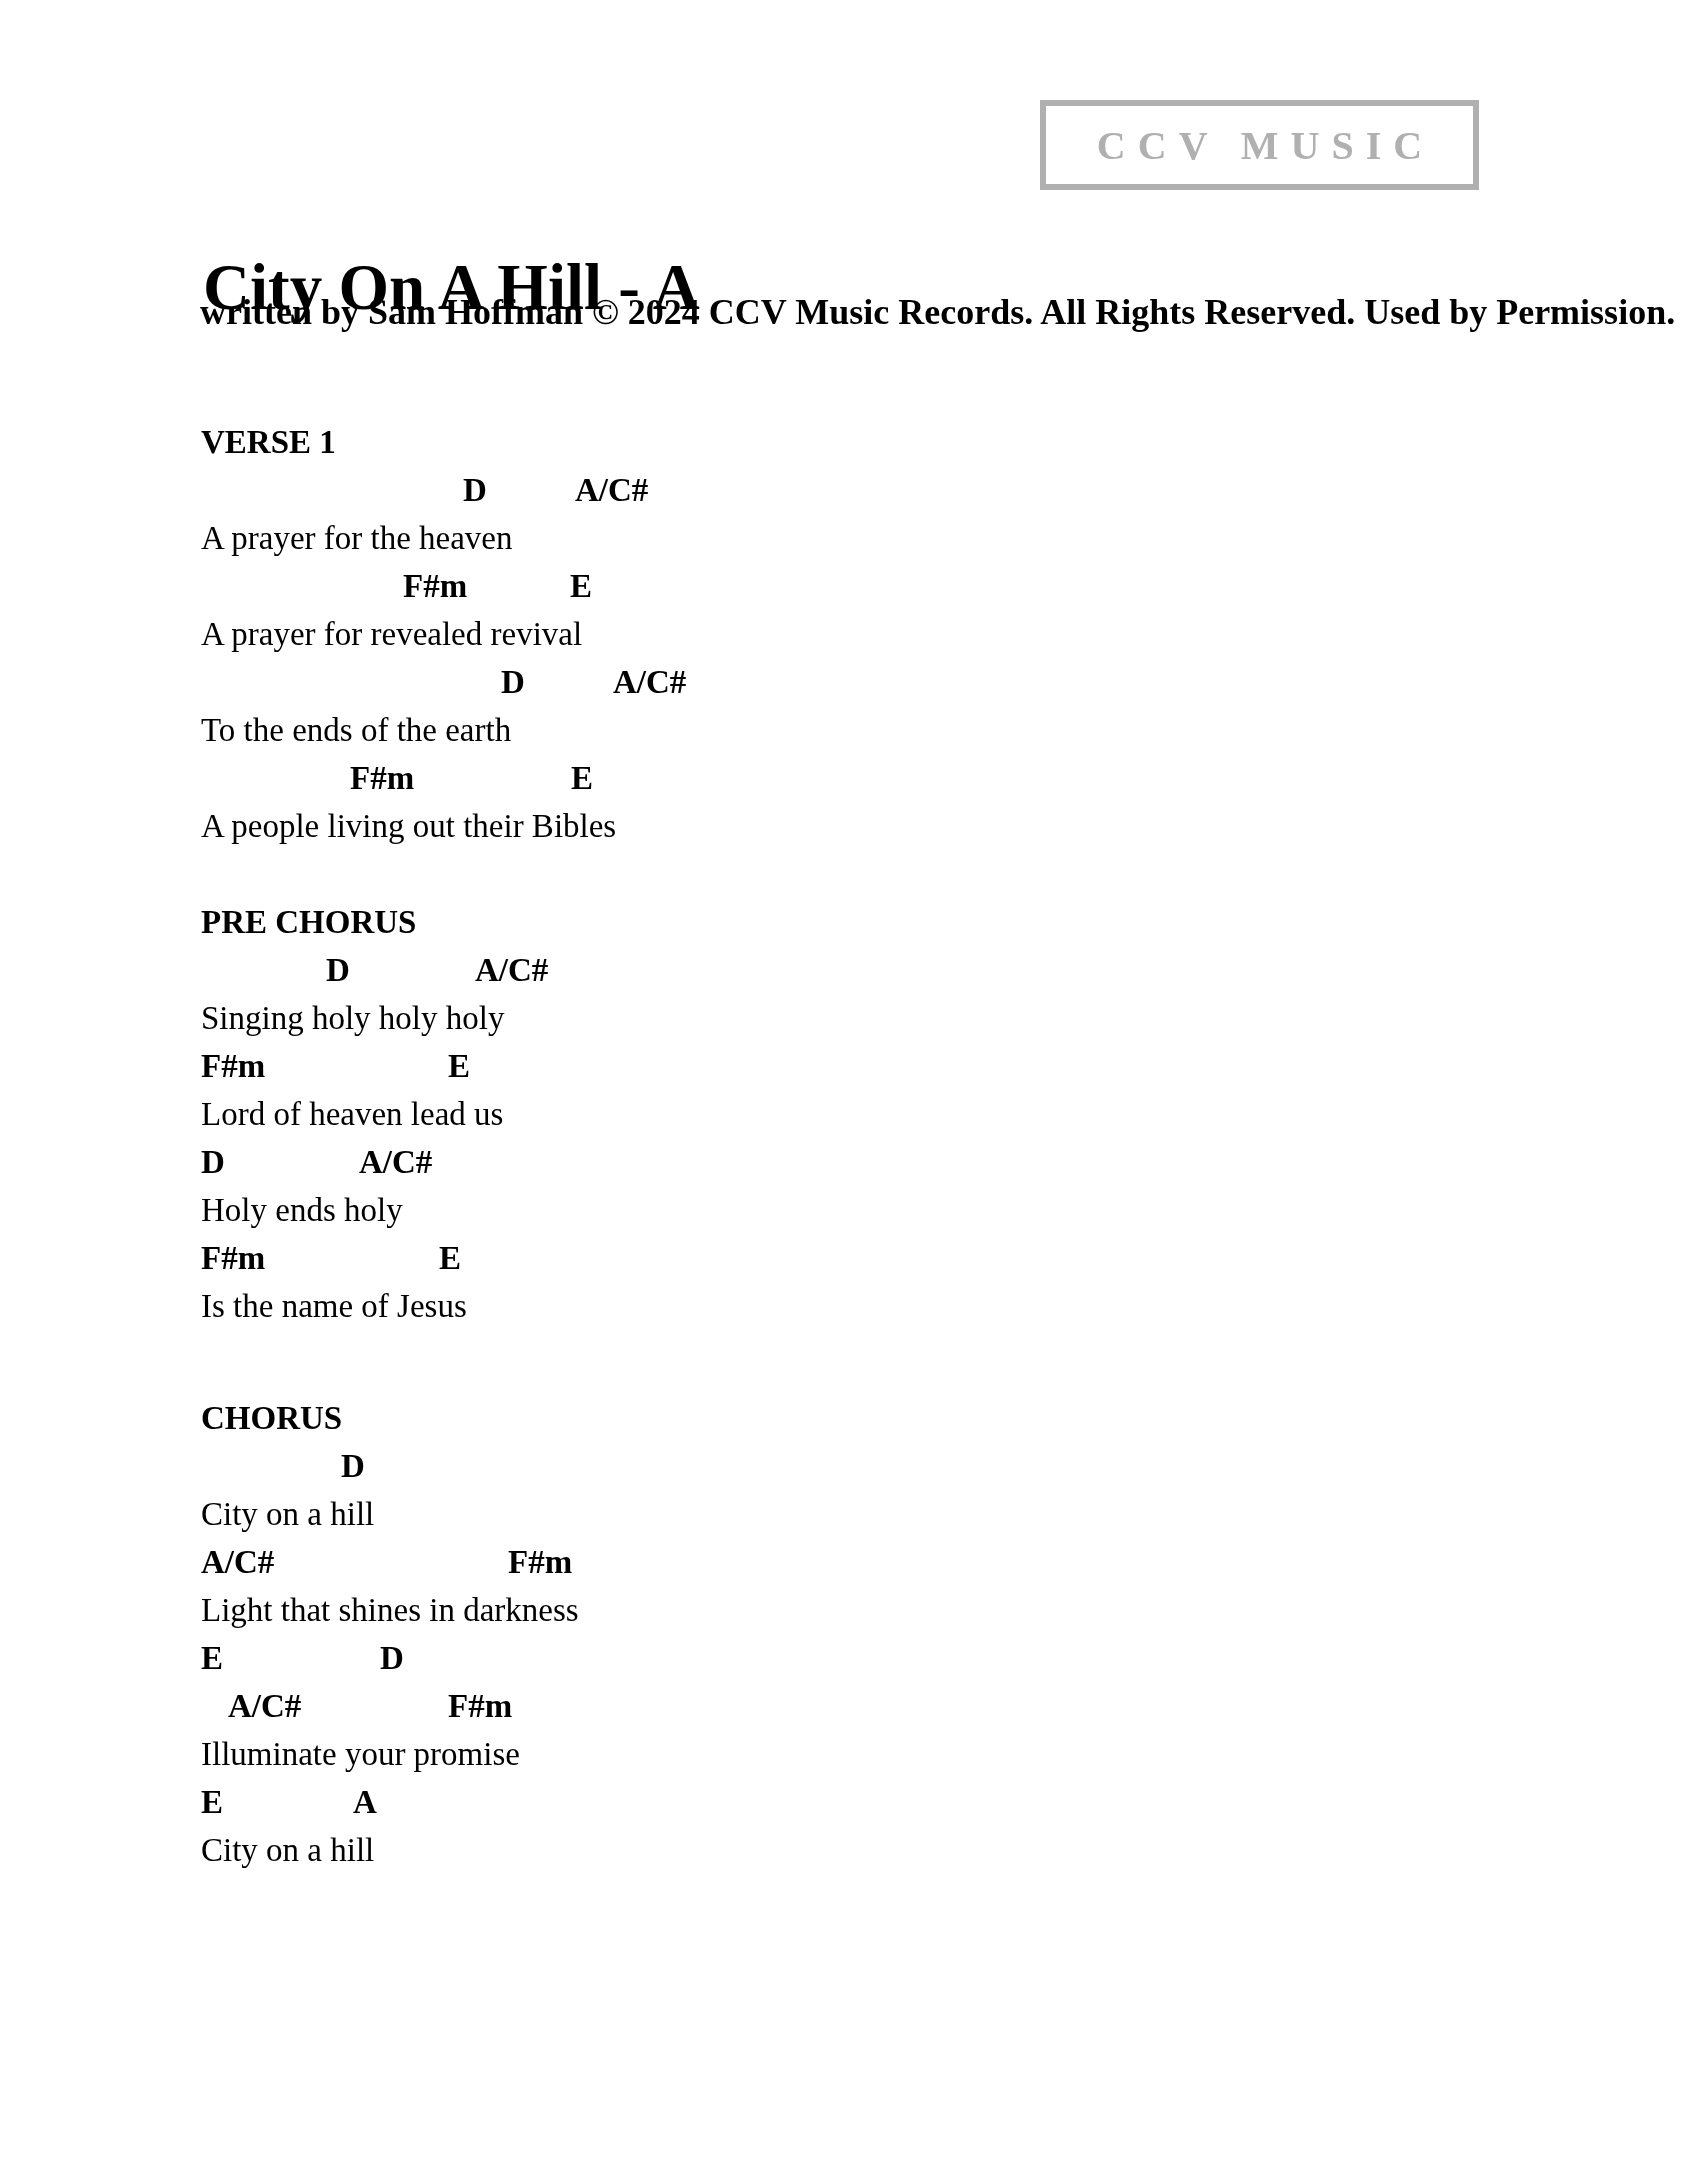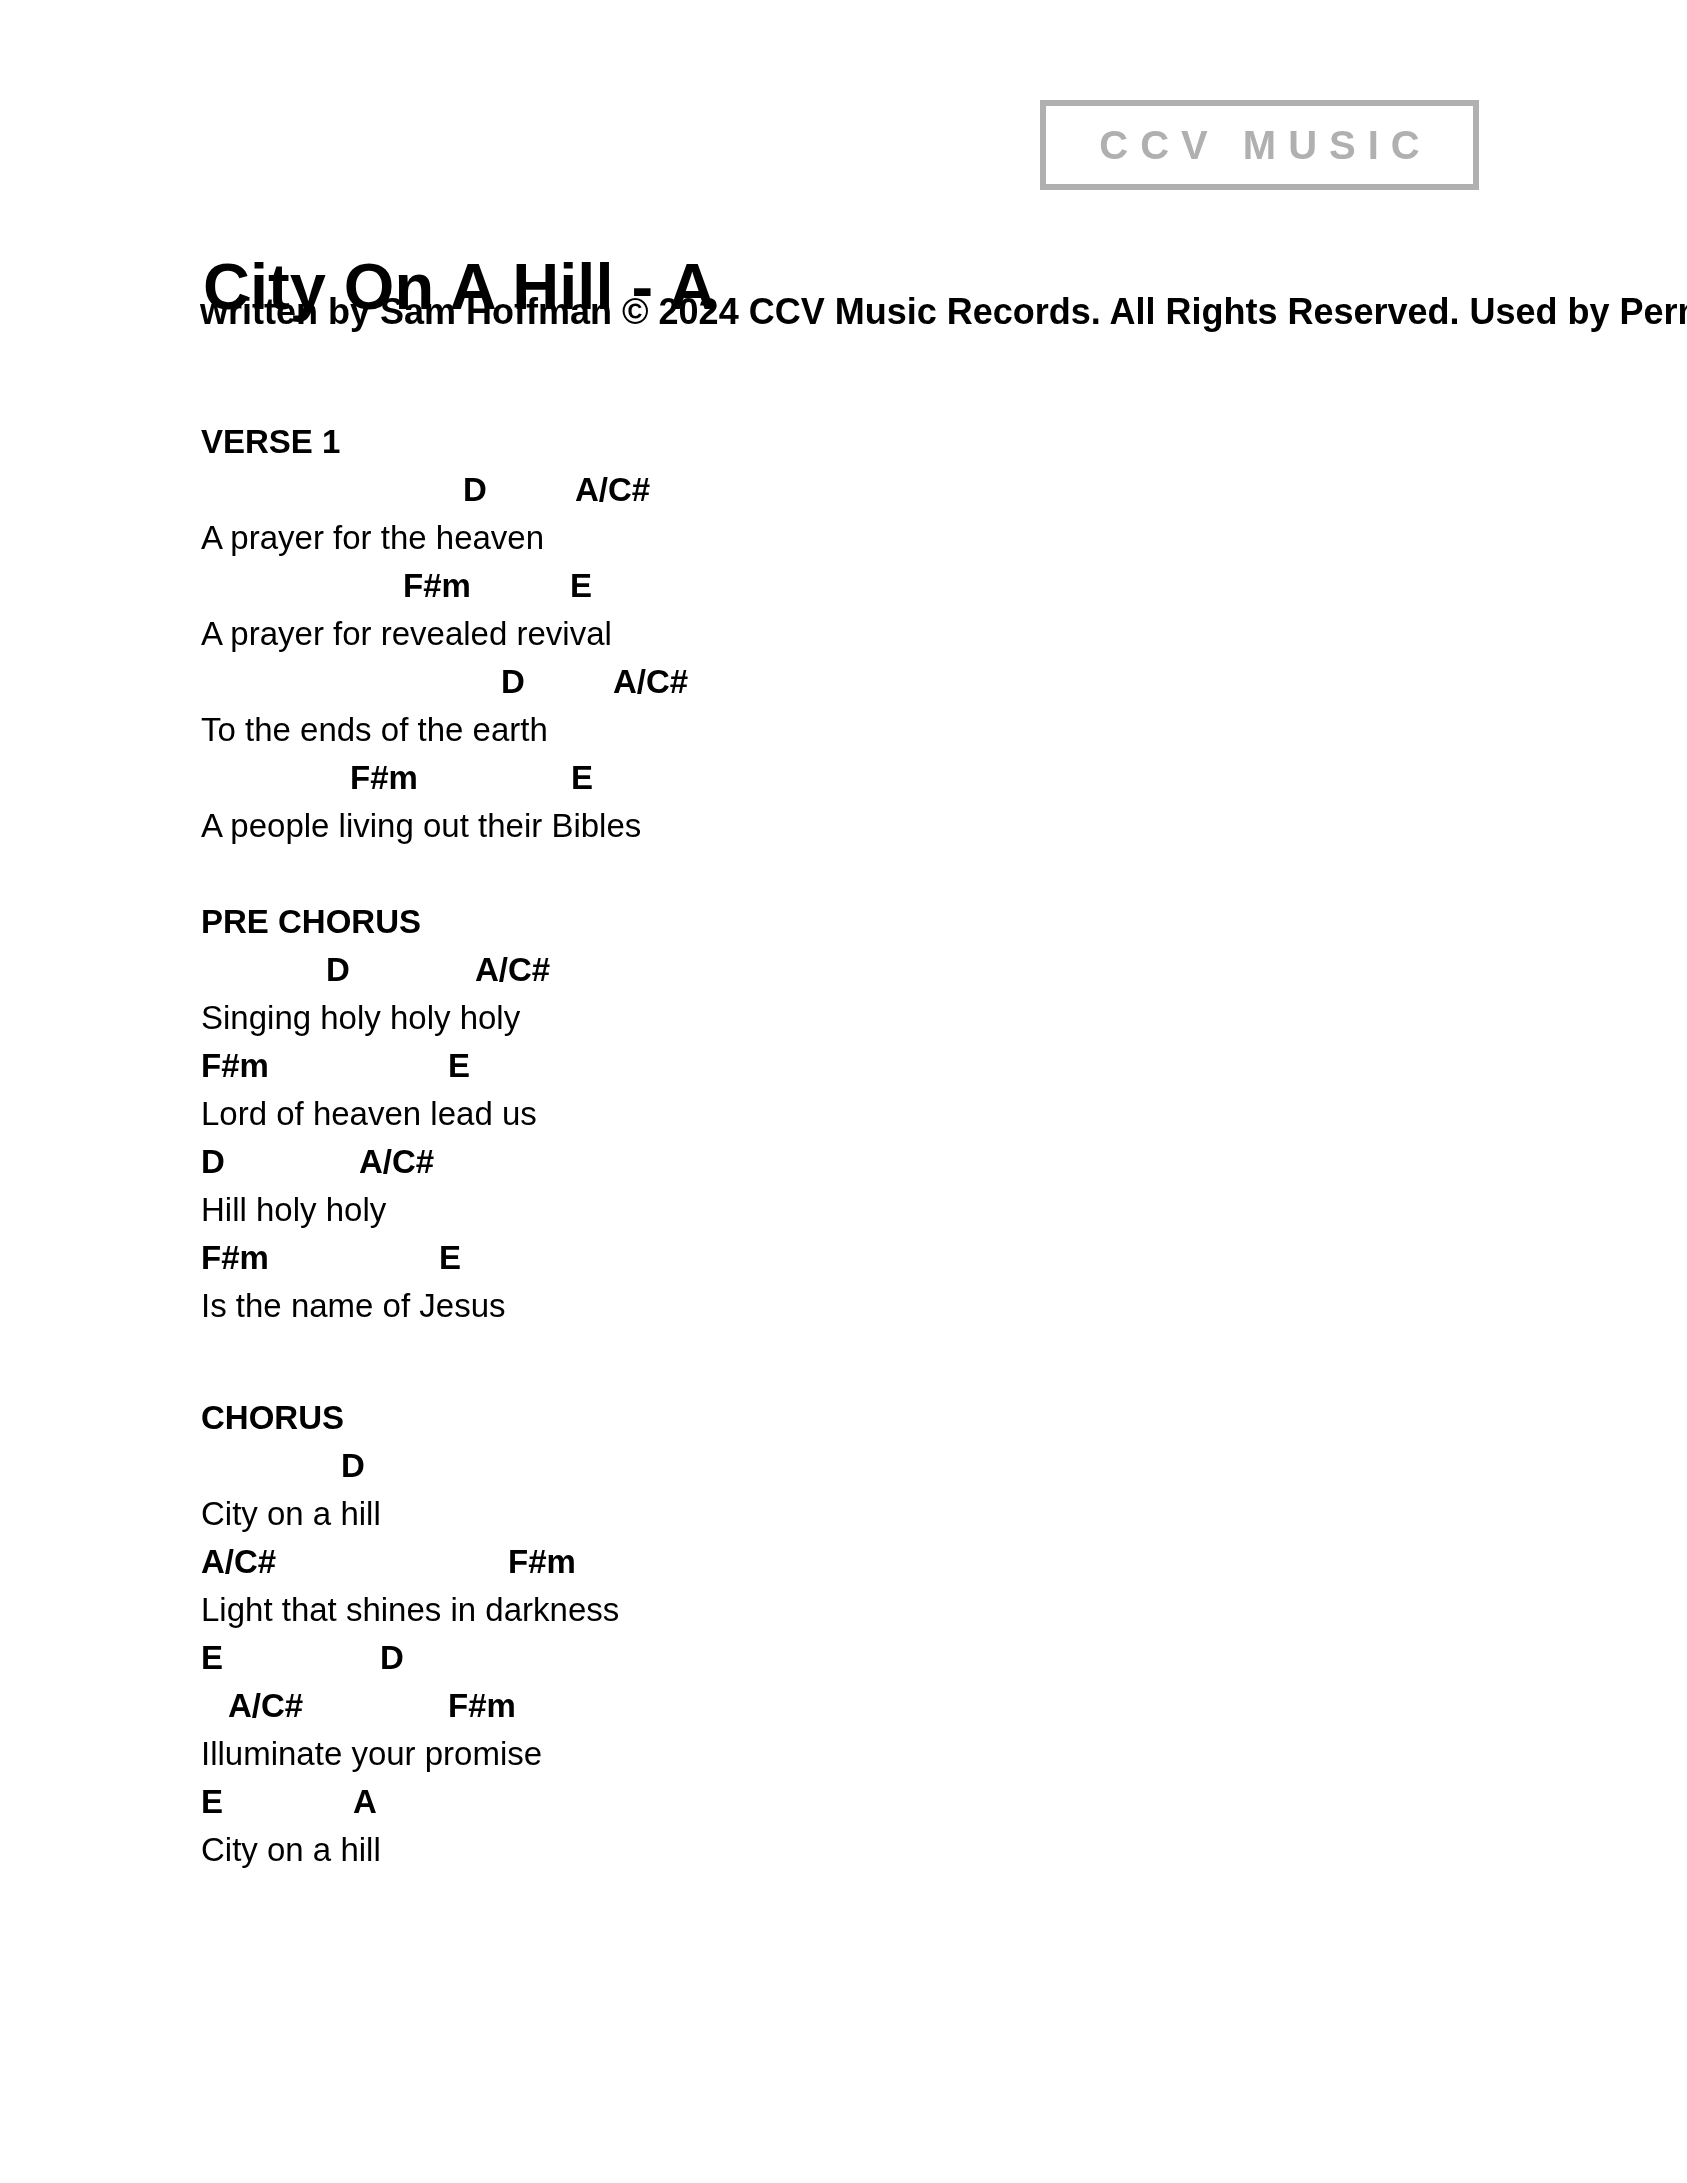--- a/index.html
+++ b/index.html
@@ -6,21 +6,21 @@
     margin: 0;
     padding: 0;
     background: #ffffff;
   }
   .page {
     position: relative;
     width: 1687px;
     height: 2183px;
     background: #ffffff;
     color: #000000;
-    font-family: Liberation Sans, sans-serif;
+    font-family: Liberation Serif, serif;
     overflow: hidden;
   }
 
   
   .logo-box {
     position: absolute;
     left: 1040px;
     top: 100px;
     width: 439px;
     height: 90px;
@@ -124,21 +124,21 @@
           <div class="line chord-line"><span class="chord" style="left: 149px;">F#m</span><span class="chord" style="left: 370px;">E</span></div>
           <div class="line lyric-line">A people living out their Bibles</div>
         </div>
         <div class="section">
           <div class="section-title">PRE CHORUS</div>
           <div class="line chord-line"><span class="chord" style="left: 125px;">D</span><span class="chord" style="left: 274px;">A/C#</span></div>
           <div class="line lyric-line">Singing holy holy holy</div>
           <div class="line chord-line"><span class="chord" style="left: 0px;">F#m</span><span class="chord" style="left: 247px;">E</span></div>
           <div class="line lyric-line">Lord of heaven lead us</div>
           <div class="line chord-line"><span class="chord" style="left: 0px;">D</span><span class="chord" style="left: 158px;">A/C#</span></div>
-          <div class="line lyric-line">Hill holy holy</div>
+          <div class="line lyric-line">Holy ends holy</div>
           <div class="line chord-line"><span class="chord" style="left: 0px;">F#m</span><span class="chord" style="left: 238px;">E</span></div>
           <div class="line lyric-line">Is the name of Jesus</div>
         </div>
         <div class="section extra-gap">
           <div class="section-title">CHORUS</div>
           <div class="line chord-line"><span class="chord" style="left: 140px;">D</span></div>
           <div class="line lyric-line">City on a hill</div>
           <div class="line chord-line"><span class="chord" style="left: 0px;">A/C#</span><span class="chord" style="left: 307px;">F#m</span></div>
           <div class="line lyric-line">Light that shines in darkness</div>
           <div class="line chord-line"><span class="chord" style="left: 0px;">E</span><span class="chord" style="left: 179px;">D</span></div>

